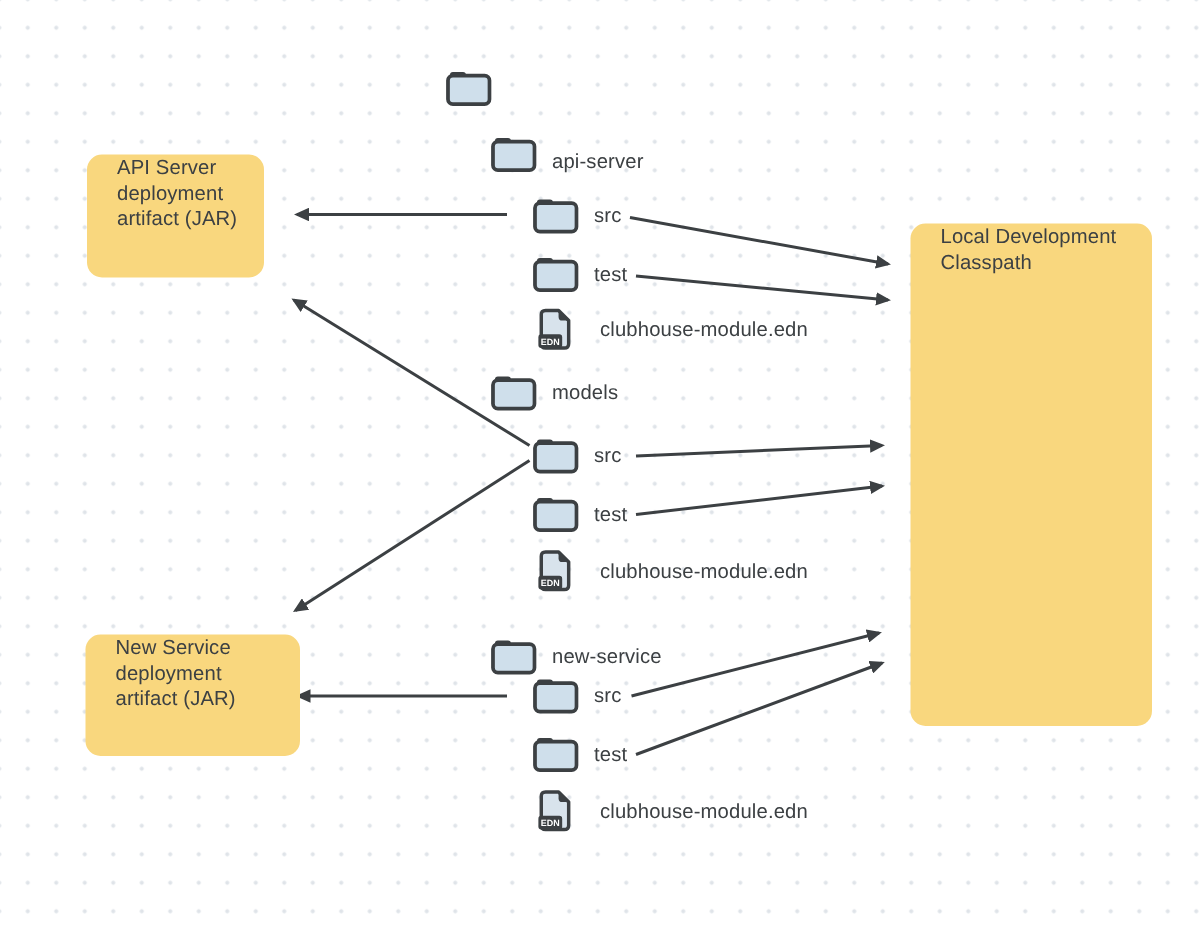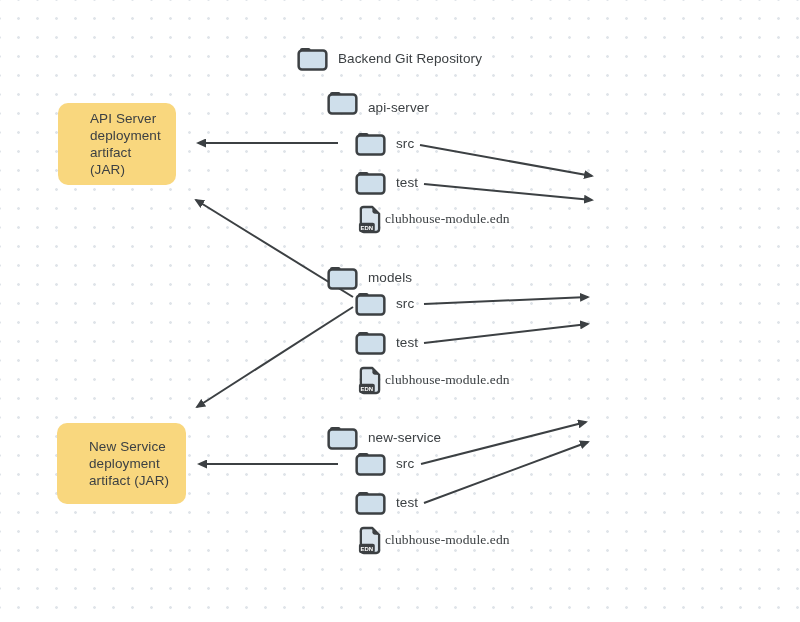--- a/index.html
+++ b/index.html
@@ -17,43 +17,42 @@
     background-image: radial-gradient(circle, rgba(150,165,182,0.30) 1.1px, rgba(150,165,182,0) 1.6px);
     background-size: 19px 19px;
     background-position: 9px 9px;
     color: #3c4043;
   }
   .note-box {
     position: absolute;
     background: #f9d77e;
     border-radius: 10px;
     display: flex;
-    align-items: center;
     box-sizing: border-box;
-    padding-left: 32px;
+    padding-left: 20px;
     padding-right: 10px;
   }
   .note-box .note-label {
     font-size: 13.5px;
     line-height: 1.27;
     white-space: pre-line;
     color: #3c4043;
     letter-spacing: 0.1px;
   }
   .box-api-jar   { left: 58px;  top: 103px; width: 118px; height: 82px; }
-  .box-new-jar   { left: 57px;  top: 423px; width: 129px; height: 81px; }
+  .box-new-jar   { left: 57px;  top: 423px; width: 143px; height: 81px; }
   .box-classpath { left: 607px; top: 149px; width: 161px; height: 335px; }
   .tree-row {
     position: absolute;
     display: flex;
     align-items: center;
     gap: 10px;
     height: 26px;
   }
-  .tree-row.edn-row { height: 30px; gap: 3px; font-family: Liberation Serif, serif; }
+  .tree-row.edn-row { height: 30px; gap: 18px; }
   .tree-label {
     font-size: 13.5px;
     letter-spacing: 0.1px;
     color: #3c4043;
     white-space: nowrap;
   }
   .icon-wrap { display: block; line-height: 0; }
   .arrows {
     position: absolute;
     left: 0; top: 0;
@@ -101,26 +100,29 @@
   <div class="note-box box-api-jar">
     <div class="note-label">API Server
 deployment
 artifact (JAR)</div>
   </div>
   <div class="note-box box-new-jar">
     <div class="note-label">New Service
 deployment
 artifact (JAR)</div>
   </div>
+  <div class="note-box box-classpath">
+    <div class="note-label">Local Development
+Classpath</div>
+  </div>
 
   <div class="tree-row" style="left:297px; top:45px;">
     <span class="icon-wrap"><svg width="31" height="25" viewBox="0 0 32 26">
           <use href="#sym-folder"></use>
         </svg></span>
-    <span class="tree-label">Backend Git Repository</span>
   </div>
 
   <div class="tree-row" style="left:327px; top:89px;align-items:flex-end;">
     <span class="icon-wrap"><svg width="31" height="25" viewBox="0 0 32 26">
           <use href="#sym-folder"></use>
         </svg></span>
     <span class="tree-label">api-server</span>
   </div>
 
   <div class="tree-row" style="left:355px; top:130px;">
@@ -137,21 +139,21 @@
     <span class="tree-label">test</span>
   </div>
 
   <div class="tree-row edn-row" style="left:357px; top:204px;">
     <span class="icon-wrap"><svg width="25" height="29" viewBox="0 0 26 30">
           <use href="#sym-edn"></use>
         </svg></span>
     <span class="tree-label">clubhouse-module.edn</span>
   </div>
 
-  <div class="tree-row" style="left:327px; top:248px;margin-top:16px;">
+  <div class="tree-row" style="left:327px; top:248px;">
     <span class="icon-wrap"><svg width="31" height="25" viewBox="0 0 32 26">
           <use href="#sym-folder"></use>
         </svg></span>
     <span class="tree-label">models</span>
   </div>
 
   <div class="tree-row" style="left:355px; top:290px;">
     <span class="icon-wrap"><svg width="31" height="25" viewBox="0 0 32 26">
           <use href="#sym-folder"></use>
         </svg></span>

